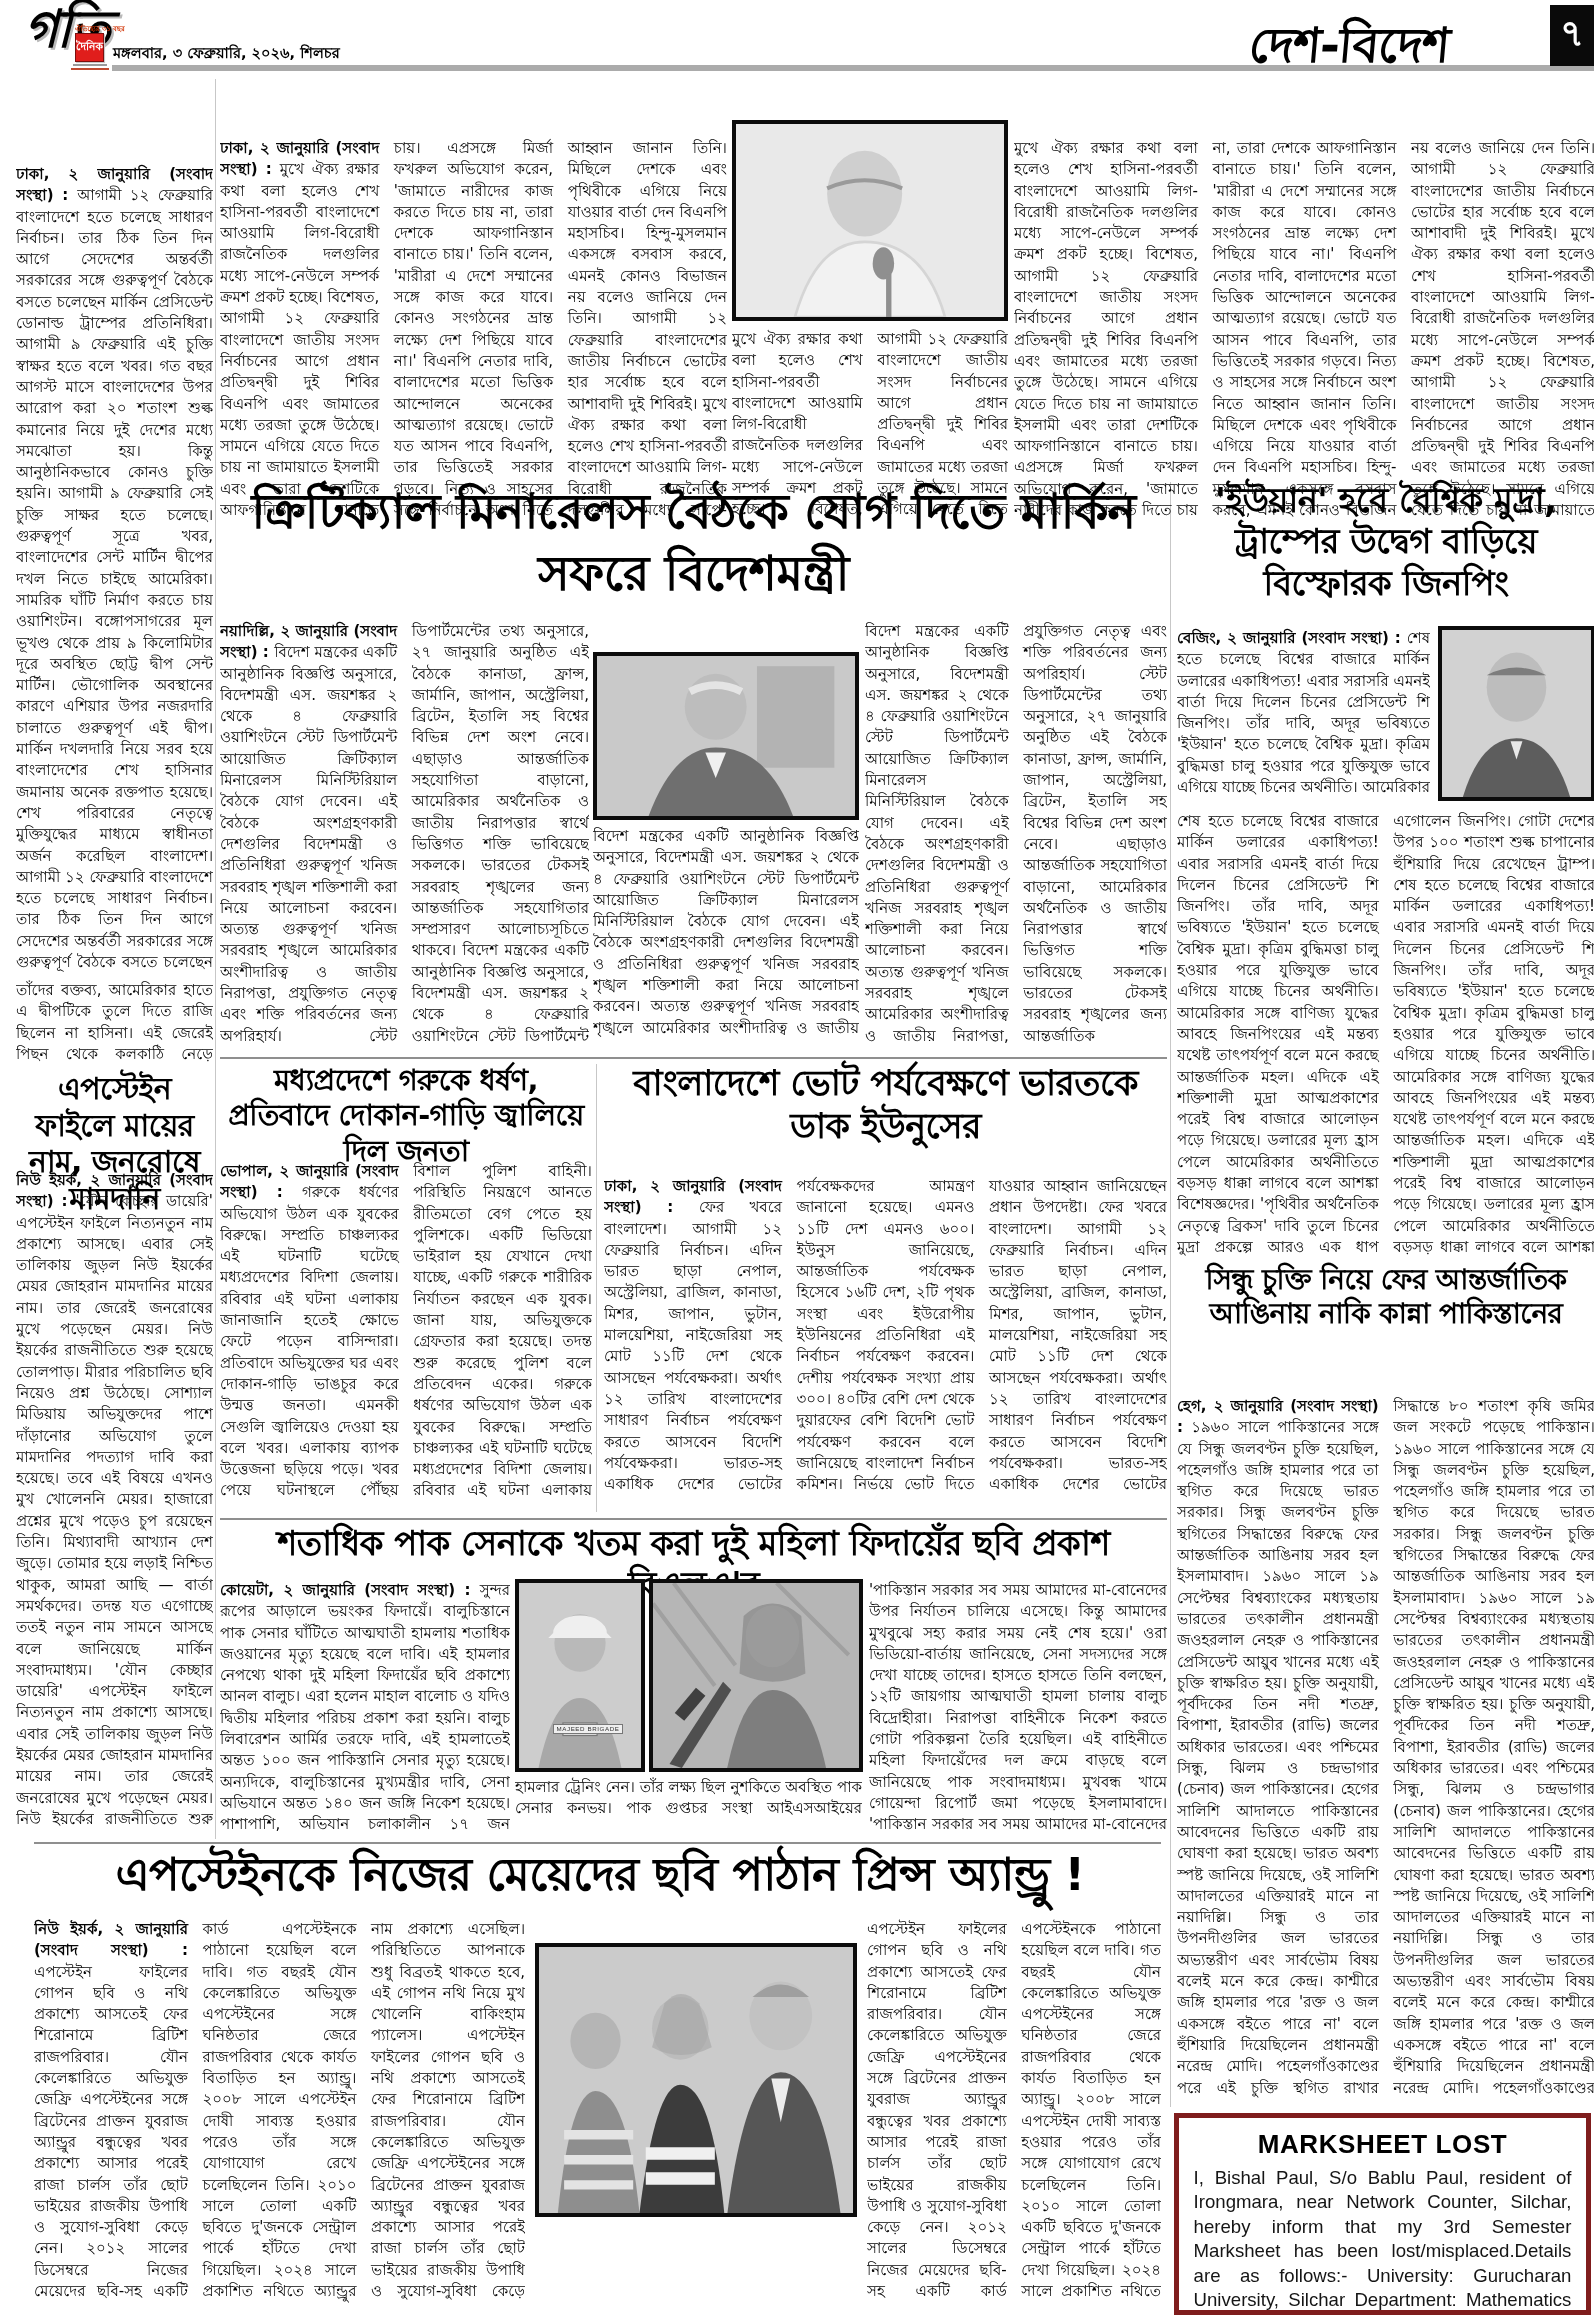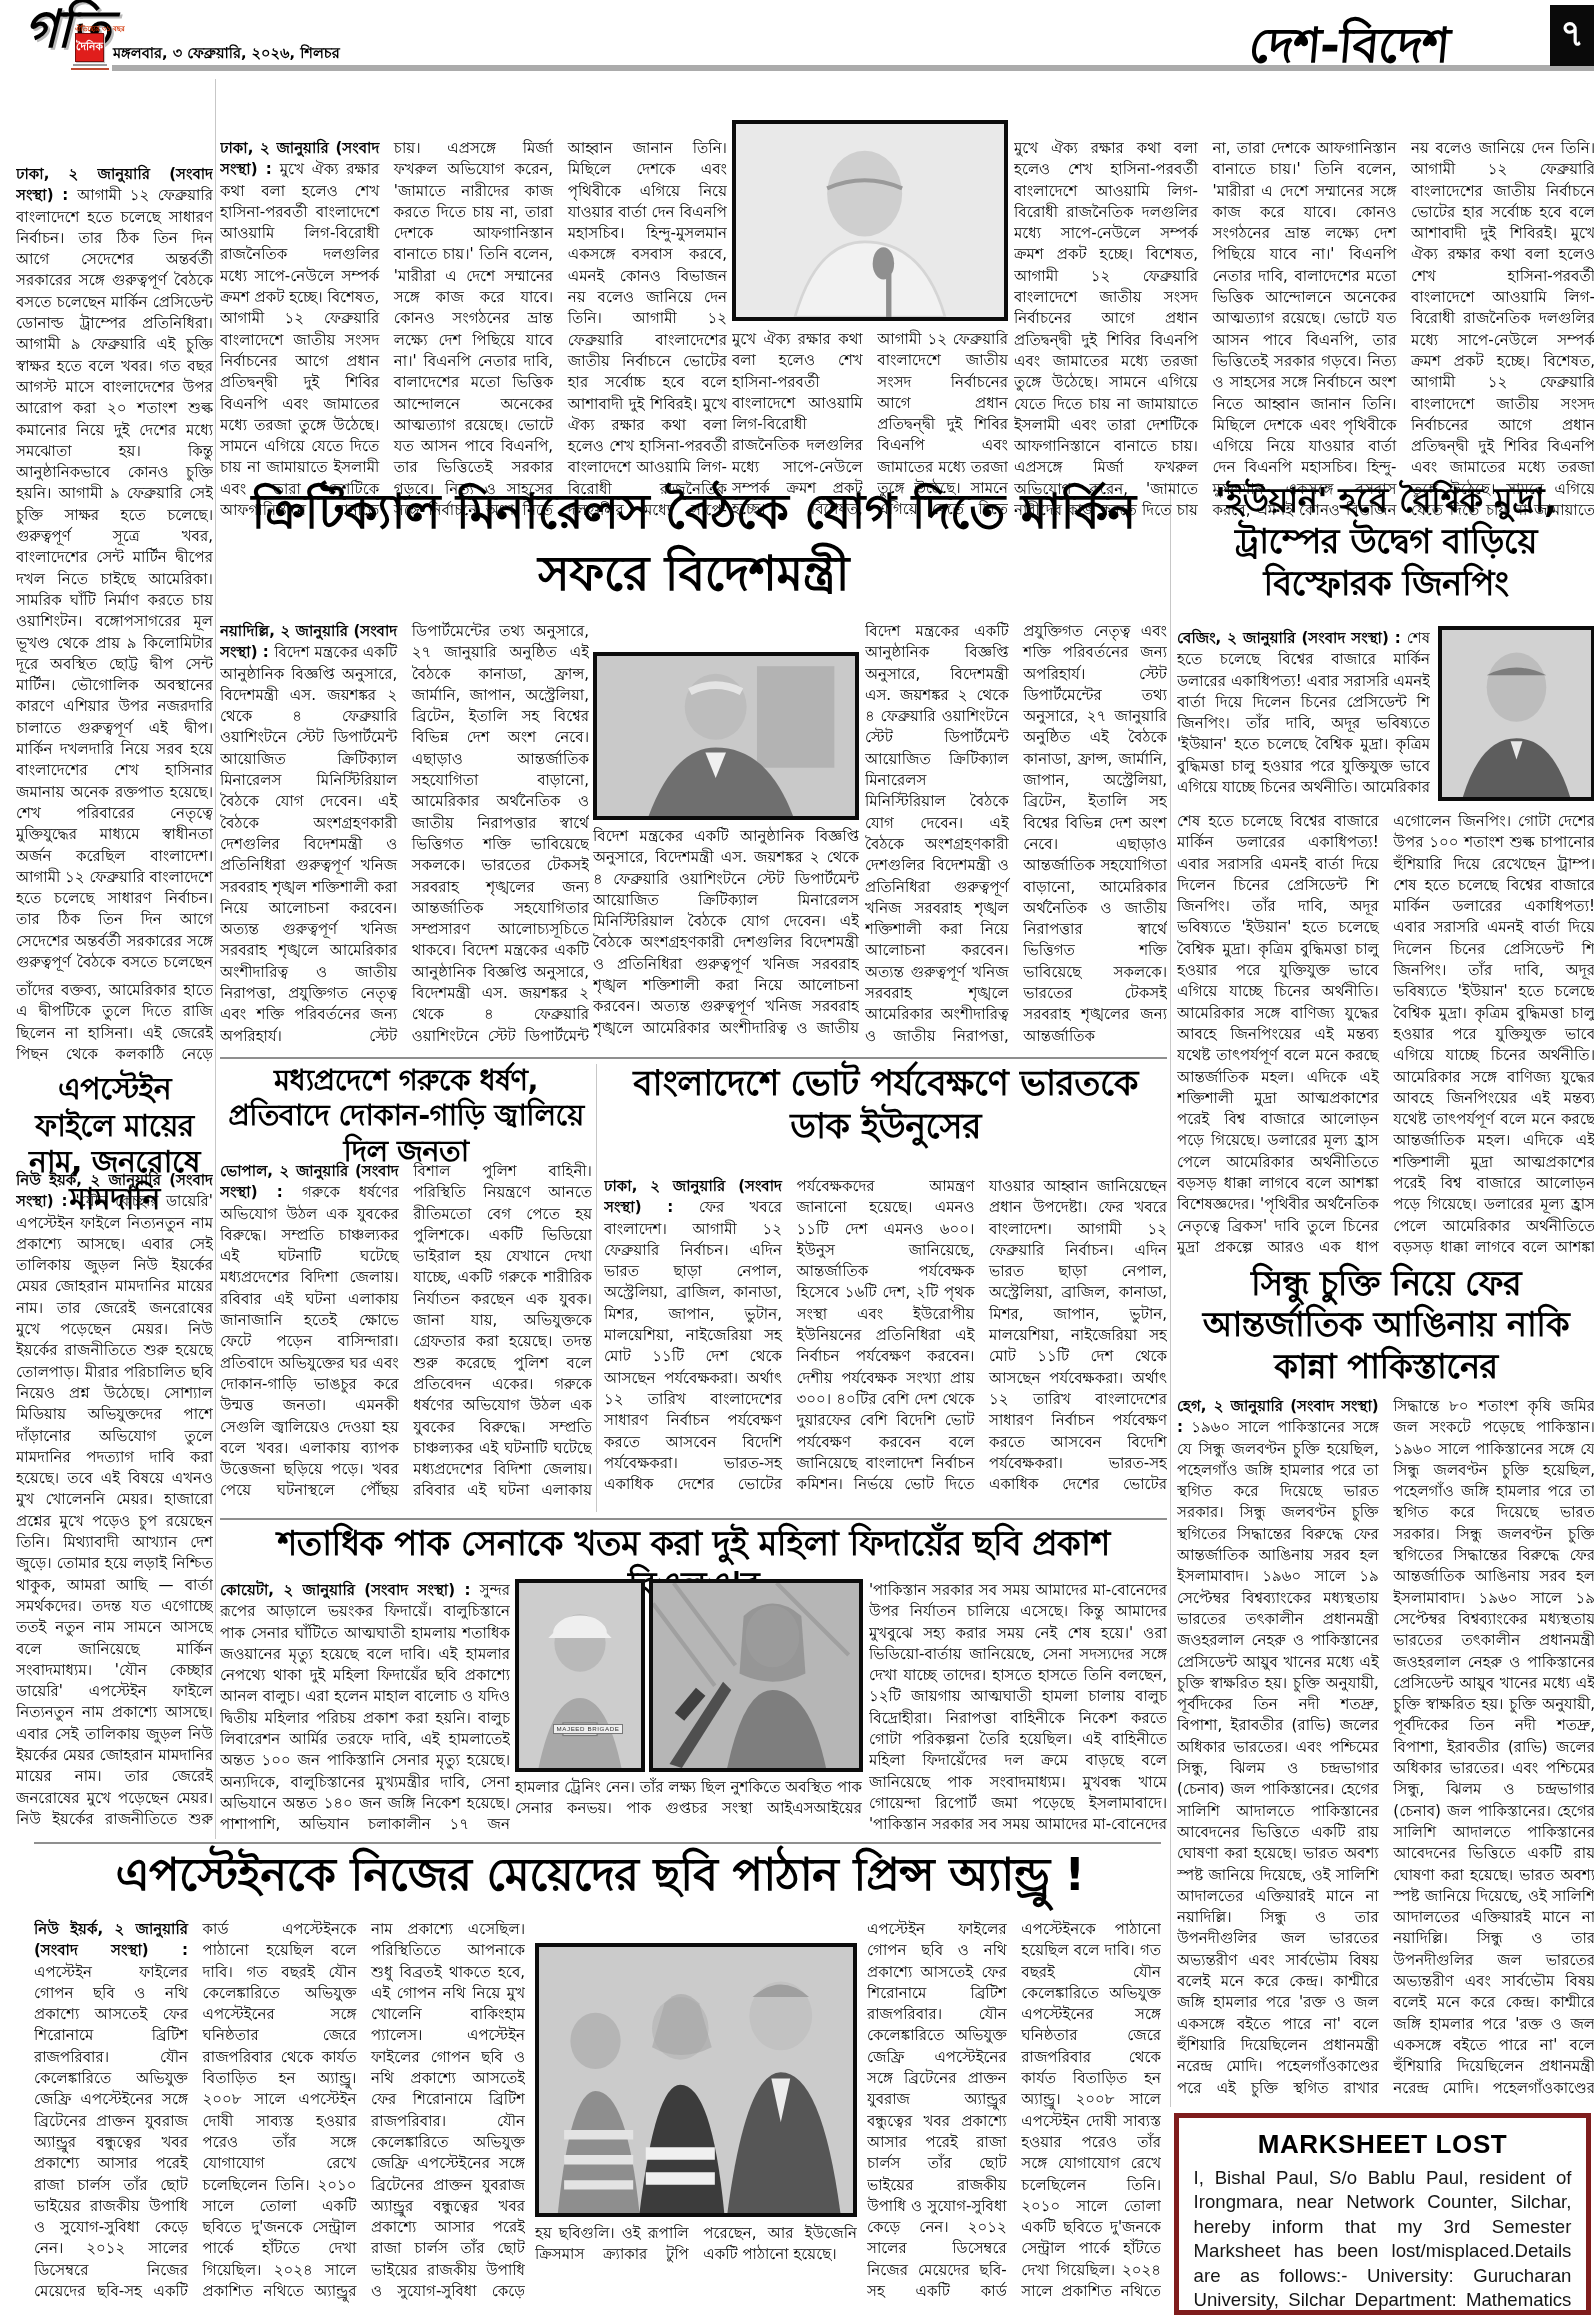--- a/index.html
+++ b/index.html
@@ -128,21 +128,21 @@
   <div class="abs headline" style="left:220px;top:1063px;width:372px;height:92px;font-size:29px;">মধ্যপ্রদেশে গরুকে ধর্ষণ, প্রতিবাদে দোকান-গাড়ি জ্বালিয়ে দিল জনতা</div>
   <div class="abs body-text fill" style="left:220px;top:1161px;width:372px;height:352px;column-count:2;">
     <strong class="dateline">ভোপাল, ২ জানুয়ারি (সংবাদ সংস্থা) : </strong><span>গরুকে ধর্ষণের অভিযোগ উঠল এক যুবকের বিরুদ্ধে। সম্প্রতি চাঞ্চল্যকর এই ঘটনাটি ঘটেছে মধ্যপ্রদেশের বিদিশা জেলায়। রবিবার এই ঘটনা এলাকায় জানাজানি হতেই ক্ষোভে ফেটে পড়েন বাসিন্দারা। প্রতিবাদে অভিযুক্তের ঘর এবং দোকান-গাড়ি ভাঙচুর করে উন্মত্ত জনতা। এমনকী সেগুলি জ্বালিয়েও দেওয়া হয় বলে খবর। এলাকায় ব্যাপক উত্তেজনা ছড়িয়ে পড়ে। খবর পেয়ে ঘটনাস্থলে পৌঁছয় বিশাল পুলিশ বাহিনী। পরিস্থিতি নিয়ন্ত্রণে আনতে রীতিমতো বেগ পেতে হয় পুলিশকে। একটি ভিডিয়ো ভাইরাল হয় যেখানে দেখা যাচ্ছে, একটি গরুকে শারীরিক নির্যাতন করছেন এক যুবক। জানা যায়, অভিযুক্তকে গ্রেফতার করা হয়েছে। তদন্ত শুরু করেছে পুলিশ বলে প্রতিবেদন একের। গরুকে ধর্ষণের অভিযোগ উঠল এক যুবকের বিরুদ্ধে। সম্প্রতি চাঞ্চল্যকর এই ঘটনাটি ঘটেছে মধ্যপ্রদেশের বিদিশা জেলায়। রবিবার এই ঘটনা এলাকায় জানাজানি হতেই ক্ষোভে ফেটে পড়েন বাসিন্দারা। প্রতিবাদে অভিযুক্তের ঘর এবং দোকান-গাড়ি ভাঙচুর করে উন্মত্ত জনতা। এমনকী সেগুলি জ্বালিয়েও দেওয়া হয় বলে খবর। এলাকায় ব্যাপক উত্তেজনা ছড়িয়ে পড়ে। খবর পেয়ে ঘটনাস্থলে পৌঁছয় বিশাল পুলিশ বাহিনী। পরিস্থিতি নিয়ন্ত্রণে আনতে রীতিমতো বেগ পেতে হয় পুলিশকে। একটি ভিডিয়ো ভাইরাল হয় যেখানে দেখা যাচ্ছে, একটি গরুকে শারীরিক নির্যাতন করছেন এক যুবক। জানা যায়, অভিযুক্তকে গ্রেফতার করা হয়েছে। তদন্ত শুরু করেছে পুলিশ বলে প্রতিবেদন একের।</span>
   </div>
 
   <div class="abs headline" style="left:604px;top:1062px;width:563px;height:107px;font-size:35px;text-align:center;">বাংলাদেশে ভোট পর্যবেক্ষণে ভারতকে ডাক ইউনুসের</div>
   <div class="abs body-text fill" style="left:604px;top:1176px;width:563px;height:338px;column-count:3;">
     <strong class="dateline">ঢাকা, ২ জানুয়ারি (সংবাদ সংস্থা) : </strong><span>ফের খবরে বাংলাদেশ। আগামী ১২ ফেব্রুয়ারি নির্বাচন। এদিন ভারত ছাড়া নেপাল, অস্ট্রেলিয়া, ব্রাজিল, কানাডা, মিশর, জাপান, ভুটান, মালয়েশিয়া, নাইজেরিয়া সহ মোট ১১টি দেশ থেকে আসছেন পর্যবেক্ষকরা। অর্থাৎ ১২ তারিখ বাংলাদেশের সাধারণ নির্বাচন পর্যবেক্ষণ করতে আসবেন বিদেশি পর্যবেক্ষকরা। ভারত-সহ একাধিক দেশের ভোটের পর্যবেক্ষকদের আমন্ত্রণ জানানো হয়েছে। এমনও ১১টি দেশ এমনও ৬০০। ইউনুস জানিয়েছে, আন্তর্জাতিক পর্যবেক্ষক হিসেবে ১৬টি দেশ, ২টি পৃথক সংস্থা এবং ইউরোপীয় ইউনিয়নের প্রতিনিধিরা এই নির্বাচন পর্যবেক্ষণ করবেন। দেশীয় পর্যবেক্ষক সংখ্যা প্রায় ৩০০। ৪০টির বেশি দেশ থেকে দুয়ারফের বেশি বিদেশি ভোট পর্যবেক্ষণ করবেন বলে জানিয়েছে বাংলাদেশ নির্বাচন কমিশন। নির্ভয়ে ভোট দিতে যাওয়ার আহ্বান জানিয়েছেন প্রধান উপদেষ্টা। ফের খবরে বাংলাদেশ। আগামী ১২ ফেব্রুয়ারি নির্বাচন। এদিন ভারত ছাড়া নেপাল, অস্ট্রেলিয়া, ব্রাজিল, কানাডা, মিশর, জাপান, ভুটান, মালয়েশিয়া, নাইজেরিয়া সহ মোট ১১টি দেশ থেকে আসছেন পর্যবেক্ষকরা। অর্থাৎ ১২ তারিখ বাংলাদেশের সাধারণ নির্বাচন পর্যবেক্ষণ করতে আসবেন বিদেশি পর্যবেক্ষকরা। ভারত-সহ একাধিক দেশের ভোটের পর্যবেক্ষকদের আমন্ত্রণ জানানো হয়েছে। এমনও ১১টি দেশ এমনও ৬০০। ইউনুস জানিয়েছে, আন্তর্জাতিক পর্যবেক্ষক হিসেবে ১৬টি দেশ, ২টি পৃথক সংস্থা এবং ইউরোপীয় ইউনিয়নের প্রতিনিধিরা এই নির্বাচন পর্যবেক্ষণ করবেন। দেশীয় পর্যবেক্ষক সংখ্যা প্রায় ৩০০। ৪০টির বেশি দেশ থেকে দুয়ারফের বেশি বিদেশি ভোট পর্যবেক্ষণ করবেন বলে জানিয়েছে বাংলাদেশ নির্বাচন কমিশন। নির্ভয়ে ভোট দিতে যাওয়ার আহ্বান জানিয়েছেন প্রধান উপদেষ্টা।</span>
   </div>
 
-  <div class="abs headline" style="left:1177px;top:1263px;width:418px;height:126px;font-size:34px;">সিন্ধু চুক্তি নিয়ে ফের আন্তর্জাতিক আঙিনায় নাকি কান্না পাকিস্তানের</div>
+  <div class="abs headline" style="left:1177px;top:1263px;width:418px;height:126px;font-size:28px;">সিন্ধু চুক্তি নিয়ে ফের আন্তর্জাতিক আঙিনায় নাকি কান্না পাকিস্তানের</div>
   <div class="abs body-text fill" style="left:1177px;top:1396px;width:418px;height:707px;column-count:2;">
     <strong class="dateline">হেগ, ২ জানুয়ারি (সংবাদ সংস্থা) : </strong><span>১৯৬০ সালে পাকিস্তানের সঙ্গে যে সিন্ধু জলবণ্টন চুক্তি হয়েছিল, পহেলগাঁও জঙ্গি হামলার পরে তা স্থগিত করে দিয়েছে ভারত সরকার। সিন্ধু জলবণ্টন চুক্তি স্থগিতের সিদ্ধান্তের বিরুদ্ধে ফের আন্তর্জাতিক আঙিনায় সরব হল ইসলামাবাদ। ১৯৬০ সালে ১৯ সেপ্টেম্বর বিশ্বব্যাংকের মধ্যস্থতায় ভারতের তৎকালীন প্রধানমন্ত্রী জওহরলাল নেহরু ও পাকিস্তানের প্রেসিডেন্ট আয়ুব খানের মধ্যে এই চুক্তি স্বাক্ষরিত হয়। চুক্তি অনুযায়ী, পূর্বদিকের তিন নদী শতদ্রু, বিপাশা, ইরাবতীর (রাভি) জলের অধিকার ভারতের। এবং পশ্চিমের সিন্ধু, ঝিলম ও চন্দ্রভাগার (চেনাব) জল পাকিস্তানের। হেগের সালিশি আদালতে পাকিস্তানের আবেদনের ভিত্তিতে একটি রায় ঘোষণা করা হয়েছে। ভারত অবশ্য স্পষ্ট জানিয়ে দিয়েছে, ওই সালিশি আদালতের এক্তিয়ারই মানে না নয়াদিল্লি। সিন্ধু ও তার উপনদীগুলির জল ভারতের অভ্যন্তরীণ এবং সার্বভৌম বিষয় বলেই মনে করে কেন্দ্র। কাশ্মীরে জঙ্গি হামলার পরে 'রক্ত ও জল একসঙ্গে বইতে পারে না' বলে হুঁশিয়ারি দিয়েছিলেন প্রধানমন্ত্রী নরেন্দ্র মোদি। পহেলগাঁওকাণ্ডের পরে এই চুক্তি স্থগিত রাখার সিদ্ধান্তে ৮০ শতাংশ কৃষি জমির জল সংকটে পড়েছে পাকিস্তান। ১৯৬০ সালে পাকিস্তানের সঙ্গে যে সিন্ধু জলবণ্টন চুক্তি হয়েছিল, পহেলগাঁও জঙ্গি হামলার পরে তা স্থগিত করে দিয়েছে ভারত সরকার। সিন্ধু জলবণ্টন চুক্তি স্থগিতের সিদ্ধান্তের বিরুদ্ধে ফের আন্তর্জাতিক আঙিনায় সরব হল ইসলামাবাদ। ১৯৬০ সালে ১৯ সেপ্টেম্বর বিশ্বব্যাংকের মধ্যস্থতায় ভারতের তৎকালীন প্রধানমন্ত্রী জওহরলাল নেহরু ও পাকিস্তানের প্রেসিডেন্ট আয়ুব খানের মধ্যে এই চুক্তি স্বাক্ষরিত হয়। চুক্তি অনুযায়ী, পূর্বদিকের তিন নদী শতদ্রু, বিপাশা, ইরাবতীর (রাভি) জলের অধিকার ভারতের। এবং পশ্চিমের সিন্ধু, ঝিলম ও চন্দ্রভাগার (চেনাব) জল পাকিস্তানের। হেগের সালিশি আদালতে পাকিস্তানের আবেদনের ভিত্তিতে একটি রায় ঘোষণা করা হয়েছে। ভারত অবশ্য স্পষ্ট জানিয়ে দিয়েছে, ওই সালিশি আদালতের এক্তিয়ারই মানে না নয়াদিল্লি। সিন্ধু ও তার উপনদীগুলির জল ভারতের অভ্যন্তরীণ এবং সার্বভৌম বিষয় বলেই মনে করে কেন্দ্র। কাশ্মীরে জঙ্গি হামলার পরে 'রক্ত ও জল একসঙ্গে বইতে পারে না' বলে হুঁশিয়ারি দিয়েছিলেন প্রধানমন্ত্রী নরেন্দ্র মোদি। পহেলগাঁওকাণ্ডের পরে এই চুক্তি স্থগিত রাখার সিদ্ধান্তে ৮০ শতাংশ কৃষি জমির জল সংকটে পড়েছে পাকিস্তান।</span>
   </div>
 
   <div class="abs headline" style="left:220px;top:1523px;width:947px;height:52px;font-size:34px;">শতাধিক পাক সেনাকে খতম করা দুই মহিলা ফিদায়েঁর ছবি প্রকাশ বিএলএ'র</div>
   <div class="abs body-text fill" style="left:220px;top:1580px;width:290px;height:260px;column-count:1;">
     <strong class="dateline">কোয়েটা, ২ জানুয়ারি (সংবাদ সংস্থা) : </strong><span>সুন্দর রূপের আড়ালে ভয়ংকর ফিদায়েঁ। বালুচিস্তানে পাক সেনার ঘাঁটিতে আত্মঘাতী হামলায় শতাধিক জওয়ানের মৃত্যু হয়েছে বলে দাবি। এই হামলার নেপথ্যে থাকা দুই মহিলা ফিদায়েঁর ছবি প্রকাশ্যে আনল বালুচ। এরা হলেন মাহাল বালোচ ও যদিও দ্বিতীয় মহিলার পরিচয় প্রকাশ করা হয়নি। বালুচ লিবারেশন আর্মির তরফে দাবি, এই হামলাতেই অন্তত ১০০ জন পাকিস্তানি সেনার মৃত্যু হয়েছে। অন্যদিকে, বালুচিস্তানের মুখ্যমন্ত্রীর দাবি, সেনা অভিযানে অন্তত ১৪০ জন জঙ্গি নিকেশ হয়েছে। পাশাপাশি, অভিযান চলাকালীন ১৭ জন জওয়ানের মৃত্যু হয়েছে। বালুচদের দাবি, মাহাল কালাত অঞ্চলের বাসিন্দা। তাঁর পিতার নাম। ফিদায়েঁ মাহালের জন্ম ২০০২ সালের ২ ফেব্রুয়ারি। মজিদ ব্রিগেডে যোগ দেন তিনি। এরপর ২০২৩ সালে ফিদায়েঁ হামলার ট্রেনিং নেন।</span>
   </div>
   <figure class="abs photo" style="left:515px;top:1579px;width:130px;height:193px;margin:0;">
     <svg viewBox="0 0 100 148" preserveAspectRatio="none">
@@ -185,23 +185,20 @@
       <ellipse cx="45" cy="26" rx="9" ry="10" fill="#bcbcbc"></ellipse>
       <path d="M40 18 q5 -6 11 0 l4 14 q-10 5 -19 0 Z" fill="#a5a5a5" opacity="0.6"></path>
       <path d="M32 85 Q37 44 45 44 Q55 44 59 85 Z" fill="#3c3c3c"></path>
       <path d="M34 66 h22 M34 74 h22" stroke="#f0f0f0" stroke-width="4"></path>
       <ellipse cx="77" cy="22" rx="10" ry="11" fill="#c2c2c2"></ellipse>
       <path d="M68 16 q9 -8 18 0" fill="#9f9f9f"></path>
       <path d="M60 85 Q66 40 77 40 Q90 40 96 85 Z" fill="#565656"></path>
       <path d="M74 42 L77 56 L80 42 Z" fill="#ececec"></path>
     </svg>
   </figure>
-  <div class="abs body-text fill" style="left:535px;top:2223px;width:322px;height:89px;column-count:2;">
-    <span>হয় ছবিগুলি। ওই রূপালি ক্রিসমাস ক্র্যাকার টুপি পরেছেন, আর ইউজেনি একটি পাঠানো হয়েছে।</span>
-  </div>
   <div class="abs body-text fill" style="left:867px;top:1919px;width:294px;height:394px;column-count:2;">
     <span>এপস্টেইন ফাইলের গোপন ছবি ও নথি প্রকাশ্যে আসতেই ফের শিরোনামে ব্রিটিশ রাজপরিবার। যৌন কেলেঙ্কারিতে অভিযুক্ত জেফ্রি এপস্টেইনের সঙ্গে ব্রিটেনের প্রাক্তন যুবরাজ অ্যান্ড্রুর বন্ধুত্বের খবর প্রকাশ্যে আসার পরেই রাজা চার্লস তাঁর ছোট ভাইয়ের রাজকীয় উপাধি ও সুযোগ-সুবিধা কেড়ে নেন। ২০১২ সালের ডিসেম্বরে নিজের মেয়েদের ছবি-সহ একটি কার্ড এপস্টেইনকে পাঠানো হয়েছিল বলে দাবি। গত বছরই যৌন কেলেঙ্কারিতে অভিযুক্ত এপস্টেইনের সঙ্গে ঘনিষ্ঠতার জেরে রাজপরিবার থেকে কার্যত বিতাড়িত হন অ্যান্ড্রু। ২০০৮ সালে এপস্টেইন দোষী সাব্যস্ত হওয়ার পরেও তাঁর সঙ্গে যোগাযোগ রেখে চলেছিলেন তিনি। ২০১০ সালে তোলা একটি ছবিতে দু'জনকে সেন্ট্রাল পার্কে হাঁটতে দেখা গিয়েছিল। ২০২৪ সালে প্রকাশিত নথিতে অ্যান্ড্রুর নাম প্রকাশ্যে এসেছিল। পরিস্থিতিতে আপনাকে শুধু বিব্রতই থাকতে হবে, এই গোপন নথি নিয়ে মুখ খোলেনি বাকিংহাম প্যালেস। এপস্টেইন ফাইলের গোপন ছবি ও নথি প্রকাশ্যে আসতেই ফের শিরোনামে ব্রিটিশ রাজপরিবার। যৌন কেলেঙ্কারিতে অভিযুক্ত জেফ্রি এপস্টেইনের সঙ্গে ব্রিটেনের প্রাক্তন যুবরাজ অ্যান্ড্রুর বন্ধুত্বের খবর প্রকাশ্যে আসার পরেই রাজা চার্লস তাঁর ছোট ভাইয়ের রাজকীয় উপাধি ও সুযোগ-সুবিধা কেড়ে নেন। ২০১২ সালের ডিসেম্বরে নিজের মেয়েদের ছবি-সহ একটি কার্ড এপস্টেইনকে পাঠানো হয়েছিল বলে দাবি। গত বছরই যৌন কেলেঙ্কারিতে অভিযুক্ত এপস্টেইনের সঙ্গে ঘনিষ্ঠতার জেরে রাজপরিবার থেকে কার্যত বিতাড়িত হন অ্যান্ড্রু। ২০০৮ সালে এপস্টেইন দোষী সাব্যস্ত হওয়ার পরেও তাঁর সঙ্গে যোগাযোগ রেখে চলেছিলেন তিনি। ২০১০ সালে তোলা একটি ছবিতে দু'জনকে সেন্ট্রাল পার্কে হাঁটতে দেখা গিয়েছিল। ২০২৪ সালে প্রকাশিত নথিতে অ্যান্ড্রুর নাম প্রকাশ্যে এসেছিল। পরিস্থিতিতে আপনাকে শুধু বিব্রতই থাকতে হবে, এই গোপন নথি নিয়ে মুখ খোলেনি বাকিংহাম প্যালেস।</span>
   </div>
 
   <div class="abs" id="marksheet" style="left:1174px;top:2113px;width:417px;height:202px;">
     <h3>MARKSHEET LOST</h3>
     <p>I, Bishal Paul, S/o Bablu Paul, resident of Irongmara, near Network Counter, Silchar, hereby inform that my 3rd Semester Marksheet has been lost/misplaced.Details are as follows:- University: Gurucharan University, Silchar Department: Mathematics Year of Passing: 2022 Registration No.: 20190003884 Roll No.: 032219 No.: 200100749 If found, please contact Mobile No. 8822058391. The finder will be suitably rewarded.</p>
   </div>
 
 </div>

